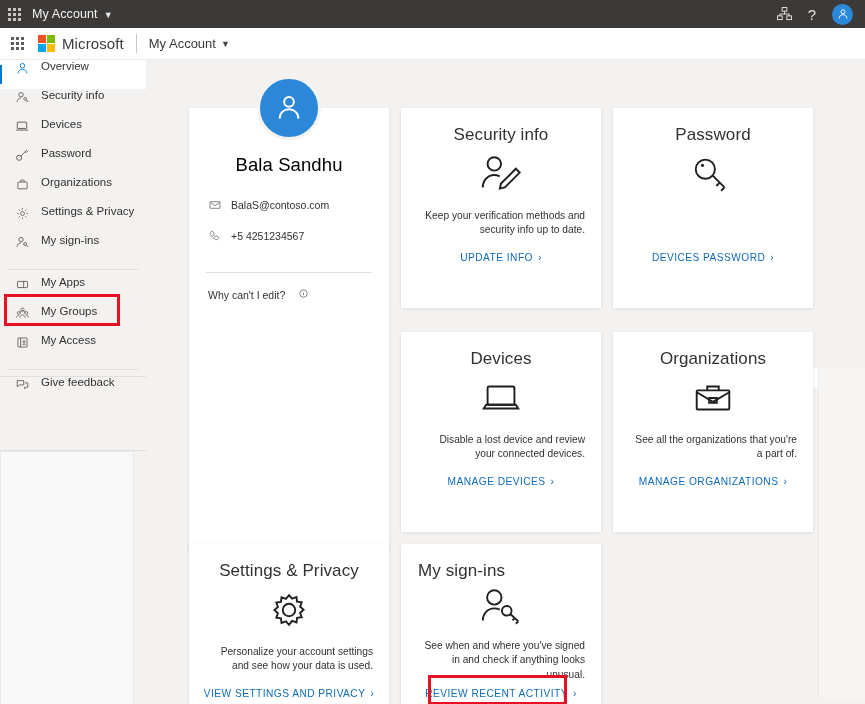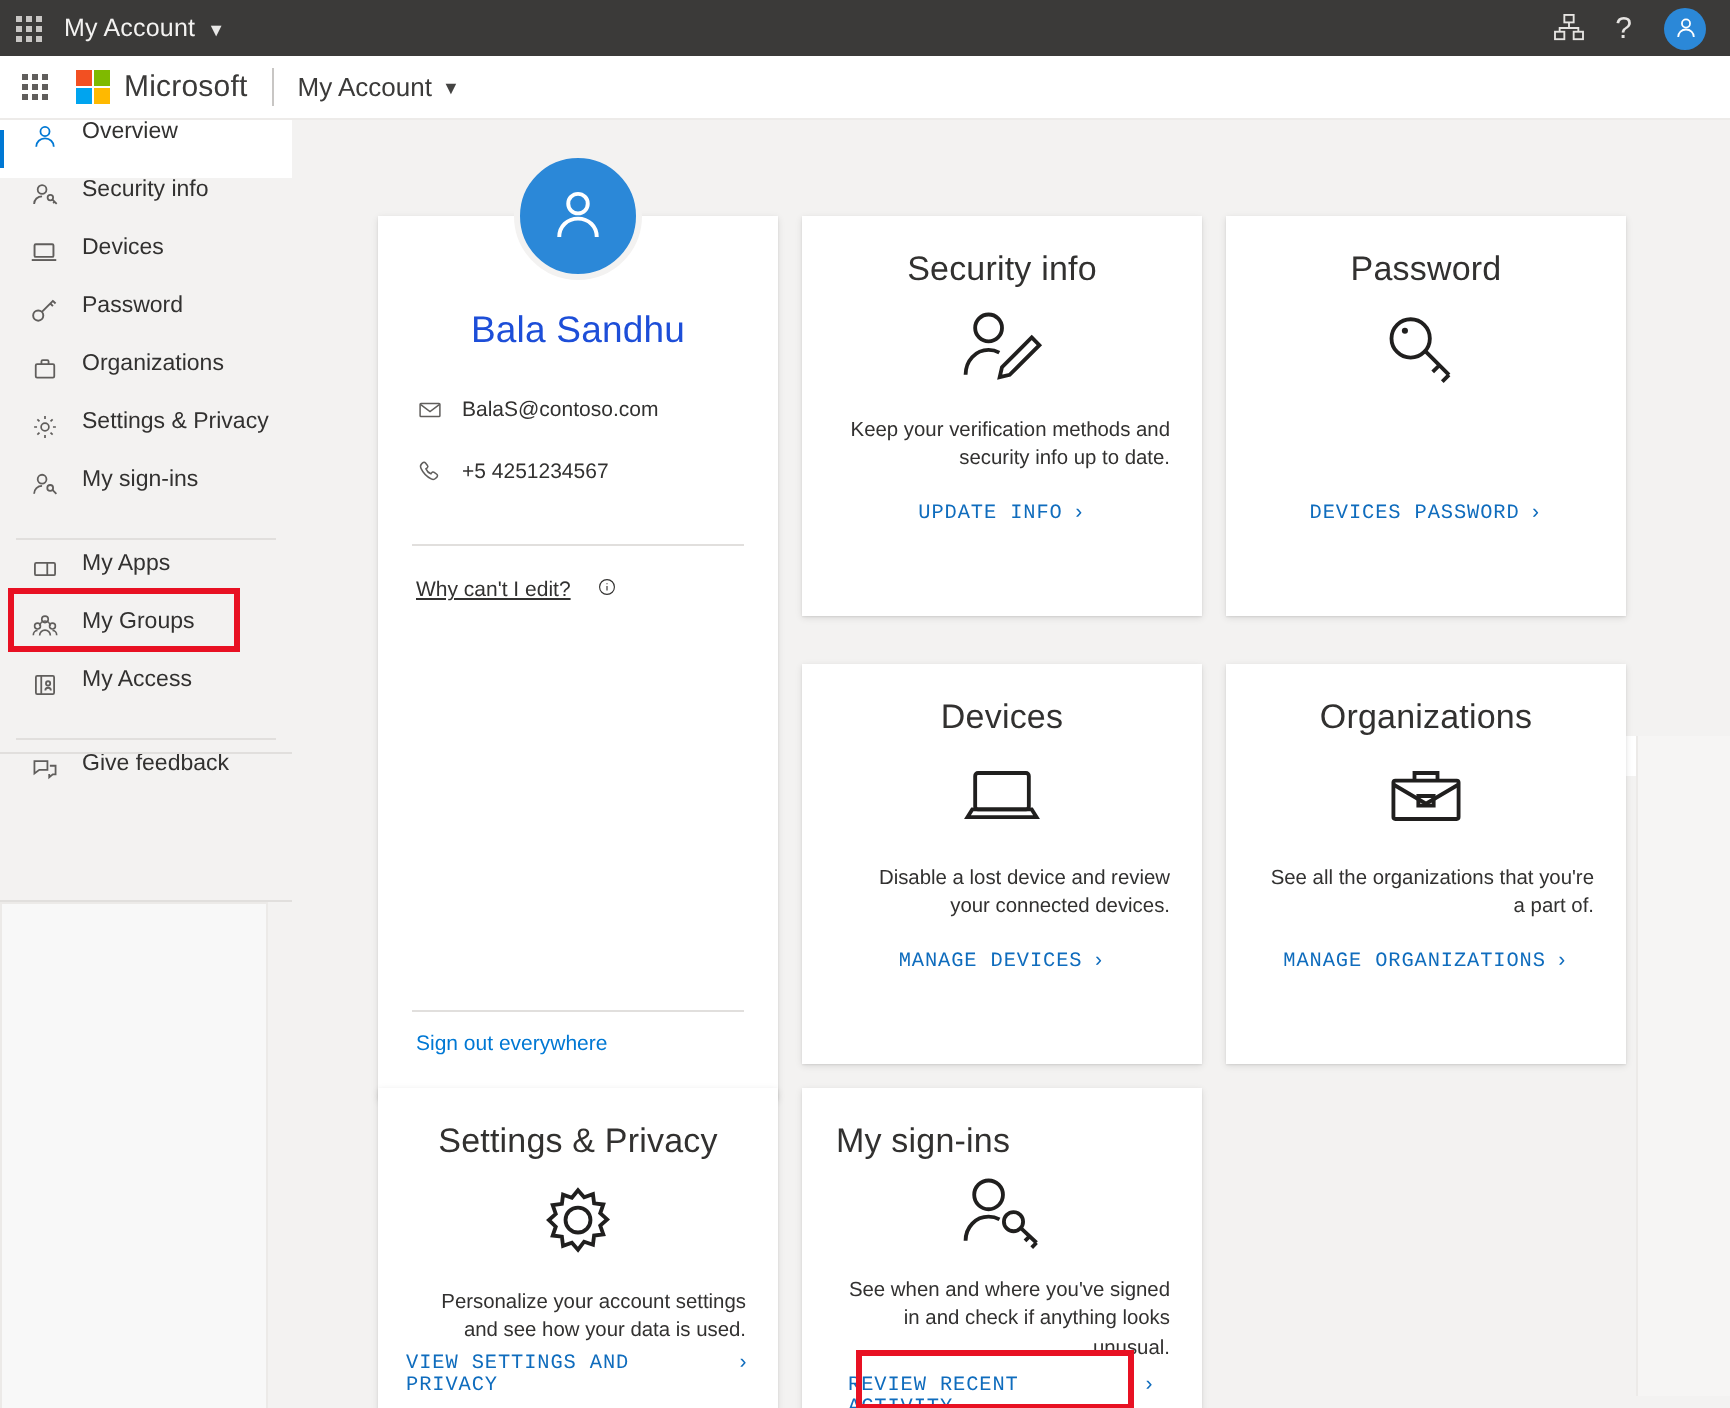--- a/index.html
+++ b/index.html
@@ -142,32 +142,32 @@
     padding: 46px 17px 0 17px;
     display: flex; flex-direction: column; align-items: center;
   }
   .avatar-big {
     position: absolute; top: -32px; left: 50%; transform: translateX(-50%);
     width: 64px; height: 64px; border-radius: 50%;
     background: #2b88d8; border: 3px solid #f3f2f1;
     display: flex; align-items: center; justify-content: center;
   }
   .profile-name {
-    font-size: 18.5px; color: #1d4ed8; font-weight: 400; text-align: right;
+    font-size: 18.5px; color: #000000; font-weight: 400; text-align: right;
     margin-bottom: 22px; letter-spacing: .1px;
   }
   .profile-line {
     width: 100%; display: flex; align-items: center; gap: 9px;
     font-size: 10.5px; color: #323130; margin-bottom: 17px; padding-left: 2px;
   }
   .profile-line .pico { width: 14px; height: 14px; flex: none; color: #605e5c; display:flex; align-items:center; justify-content:center;}
   .hr-soft { width: 100%; height: 1px; background: #e1dfdd; margin: 12px 0 0 0; }
   .why-edit {
     font-size: 10.5px; color: #323130; margin-top: 16px; width: 100%;
-    display: flex; gap: 14px; padding-left: 2px; text-decoration: underline;
+    display: flex; gap: 14px; padding-left: 2px;
   }
   .profile-spacer { flex: 1; }
   .signout-link {
     width: 100%; font-size: 10.5px; color: #0078d4; cursor: pointer;
     padding-left: 2px; padding-bottom: 22px;
   }
 
   
   .feat {
     width: 200px; height: 200px;
@@ -180,21 +180,21 @@
   }
   .feat-title.left { align-self: flex-start; padding-left: 3px; text-align: left; }
   .feat-icon { height: 52px; display: flex; align-items: center; justify-content: center; margin-top: 3px; color: #201f1e; }
   .feat-desc {
     font-size: 10.2px; color: #323130; text-align: right; line-height: 1.45;
     margin-top: 9px; padding: 0 2px;
   }
   .feat-action {
     margin-top: auto; margin-bottom: 45px;
     font-size: 10.2px; color: #0f6cbd; letter-spacing: .45px;
-    display: flex; align-items: flex-start; gap: 5px; cursor: pointer; font-family: Liberation Mono, monospace;
+    display: flex; align-items: flex-start; gap: 5px; cursor: pointer;
   }
   .feat-action .arr { font-size: 10px; color: #0f6cbd; }
 
   
   .right-edge-frame {
     position: absolute; top: 308px; right: 0px; width: 47px; height: 330px;
     border-left: 1px solid #eceae8;
     background: #f6f5f4;
     pointer-events: none;
   }
@@ -449,21 +449,20 @@
               <span style="display:inline-flex;">
                 <svg width="9" height="9" viewBox="0 0 16 16" fill="none" stroke="currentColor" stroke-width="1">
                   <circle cx="8" cy="8" r="6.6"></circle>
                     <path d="M8 7.1v4M8 4.7v.9"></path>
                 </svg>
               </span>
             </div>
 
             <div class="profile-spacer"></div>
             <div class="hr-soft"></div>
-            <div class="signout-link" style="margin-top:10px;">Sign out everywhere</div>
           </div>
         </div>
 
         <div class="card feat" style="margin-top:48px;">
           <div class="feat-title">Security info</div>
           <div class="feat-icon">
             <svg width="46" height="46" viewBox="0 0 48 48" fill="none" stroke="currentColor" stroke-width="2">
               <circle cx="17" cy="13.5" r="7"></circle>
               <path d="M5 38c0-7.5 5.4-13 12-13 2 0 3.9.5 5.6 1.4"></path>
               <path d="M39.5 18.5l4 4L28 38l-5.2 1.2L24 34z"></path>

